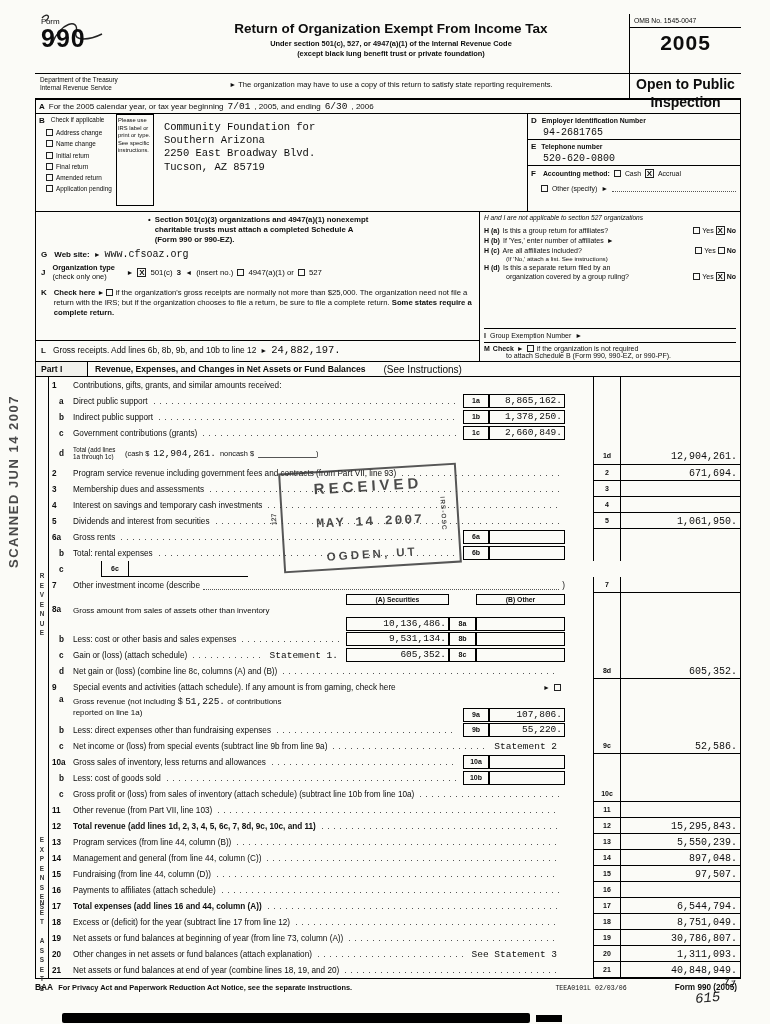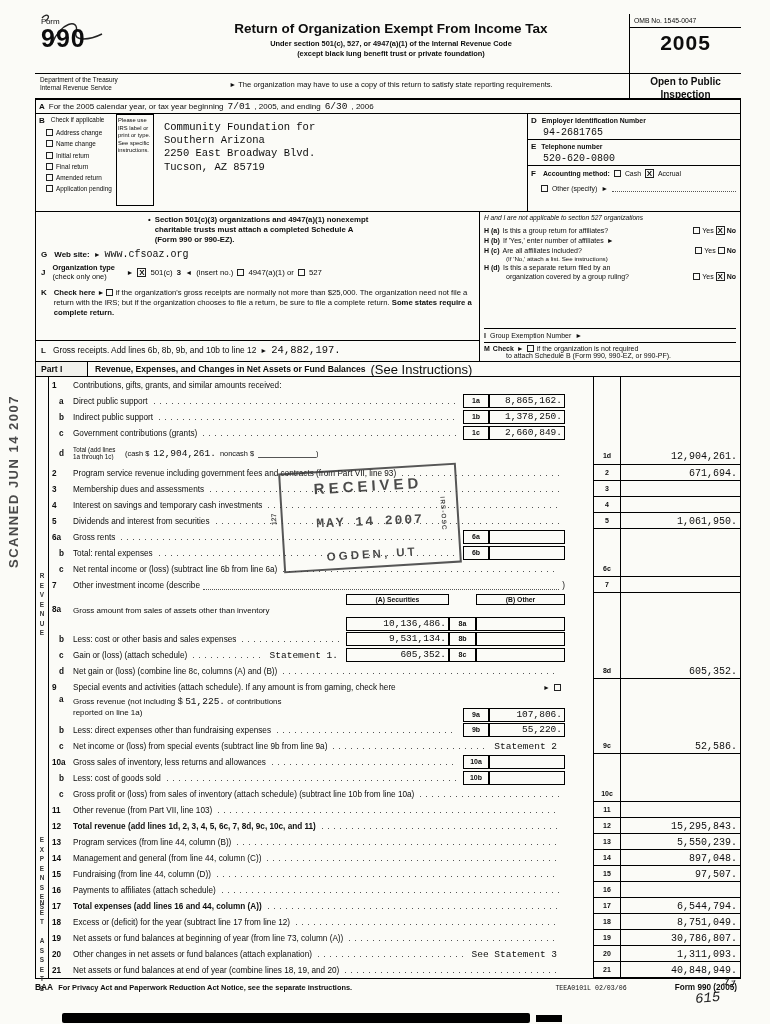--- a/index.html
+++ b/index.html
@@ -20,21 +20,21 @@
 .hd-990{font-size:25px;font-weight:700;letter-spacing:1px;margin-top:-2px}
 .hd-mid{flex:1;text-align:center;padding-top:7px}
 .hd-title{font-size:13.5px;font-weight:700}
 .hd-sub{font-size:7.4px;font-weight:700;margin-top:3px;line-height:1.3}
 .hdr-row2{height:25px;display:flex;border-top:1px solid #000}
 .hd-dept{width:118px;font-size:6.4px;padding:2px 0 0 5px;line-height:1.3}
 .hd-note{flex:1;font-size:7.6px;padding-top:6px;text-align:center}
 .hd-right{width:112px;border-left:1.5px solid #000;display:flex;flex-direction:column}
 .hd-omb{font-size:6.8px;padding:3px 0 0 4px;border-bottom:1px solid #000;height:14px;text-align:left}
 .hd-year{font-size:21px;font-weight:700;text-align:center;flex:1;padding-top:3px;letter-spacing:1px}
-.hd-open{border-top:1px solid #000;font-size:10px;font-weight:700;text-align:center;line-height:1.25;padding:2px 0;height:25px}
+.hd-open{border-top:1px solid #000;font-size:14px;font-weight:700;text-align:center;line-height:1.25;padding:2px 0;height:25px}
 
 
 .main{position:absolute;left:35px;top:100px;width:706px;height:879px;border-left:1.5px solid #000;border-right:1.5px solid #000;border-bottom:1.5px solid #000}
 .rowA{height:14px;display:flex;align-items:center;font-size:8px;border-bottom:1px solid #000;padding-left:3px;gap:4px}
 .rowA .mono{font-size:9.5px}
 
 .secB{height:98px;display:flex;border-bottom:1px solid #000}
 .bcol{width:80px;padding:2px 0 0 3px;font-size:6.4px}
 .bhead{display:flex;gap:3px}
 .bitem{display:flex;align-items:center;gap:3px;margin:4.2px 0 0 7px;white-space:nowrap}
@@ -69,21 +69,21 @@
 .hcnote{font-size:6.2px;margin:1px 0 0 22px}
 .hd2{margin:1px 0 0 22px;display:flex;align-items:center;gap:3px}
 .irow{border-top:1px solid #000;margin-top:auto;padding-top:3px;display:flex;align-items:center;gap:4px}
 .mrow{border-top:1px solid #000;margin-top:3px;padding-top:2px}
 .mline1{display:flex;align-items:center;gap:3px}
 .mline2{margin-left:22px}
 
 .p1bar{height:15px;display:flex;align-items:center;border-bottom:1.5px solid #000;font-size:8.6px}
 .p1tag{width:52px;border-right:1px solid #000;font-weight:700;padding-left:5px;align-self:stretch;display:flex;align-items:center;background:#f1f1ec}
 .p1title{font-weight:700;margin-left:7px}
-.p1note{margin-left:5px;font-size:13px}
+.p1note{margin-left:18px;font-size:10px}
 
 
 .tbl{display:flex;height:601px}
 .strip{width:13px;border-right:1px solid #000;display:flex;flex-direction:column}
 .stripsec{display:flex;align-items:center;justify-content:center}
 .h-rev{height:457px}.h-exp{height:80px}.h-net{height:64px}
 .vlab{writing-mode:vertical-lr;text-orientation:upright;font-size:6.4px;font-weight:700;letter-spacing:2.5px;color:#333;white-space:nowrap}
 .rows{flex:1;display:flex;flex-direction:column}
 .row{display:flex;height:16px;font-size:8.2px;align-items:center}
 .h24{height:24px}.h12{height:12px}.h26{height:26px}.h27{height:27px}
@@ -517,23 +517,20 @@
             </span>
           <span class="mc">6b</span>
           <span class="mv"></span>
           <span class="sp"></span>
             <span class="rc"></span>
             <span class="rv"></span>
         </div>
 
         <div class="row u">
           <span class="ln sub">c</span>
-          <span class="lbl">
-              <span class="txt">Net rental income or (loss) (subtract line 6b from line 6a)</span>
-            </span>
           <span class="sp"></span>
           <span class="rc">6c</span>
           <span class="rv"></span>
         </div>
 
         <div class="row u">
           <span class="ln">7</span>
           <span class="lbl nl">
             <span class="txt">Other investment income (describe</span>
             <span class="fill"></span>

